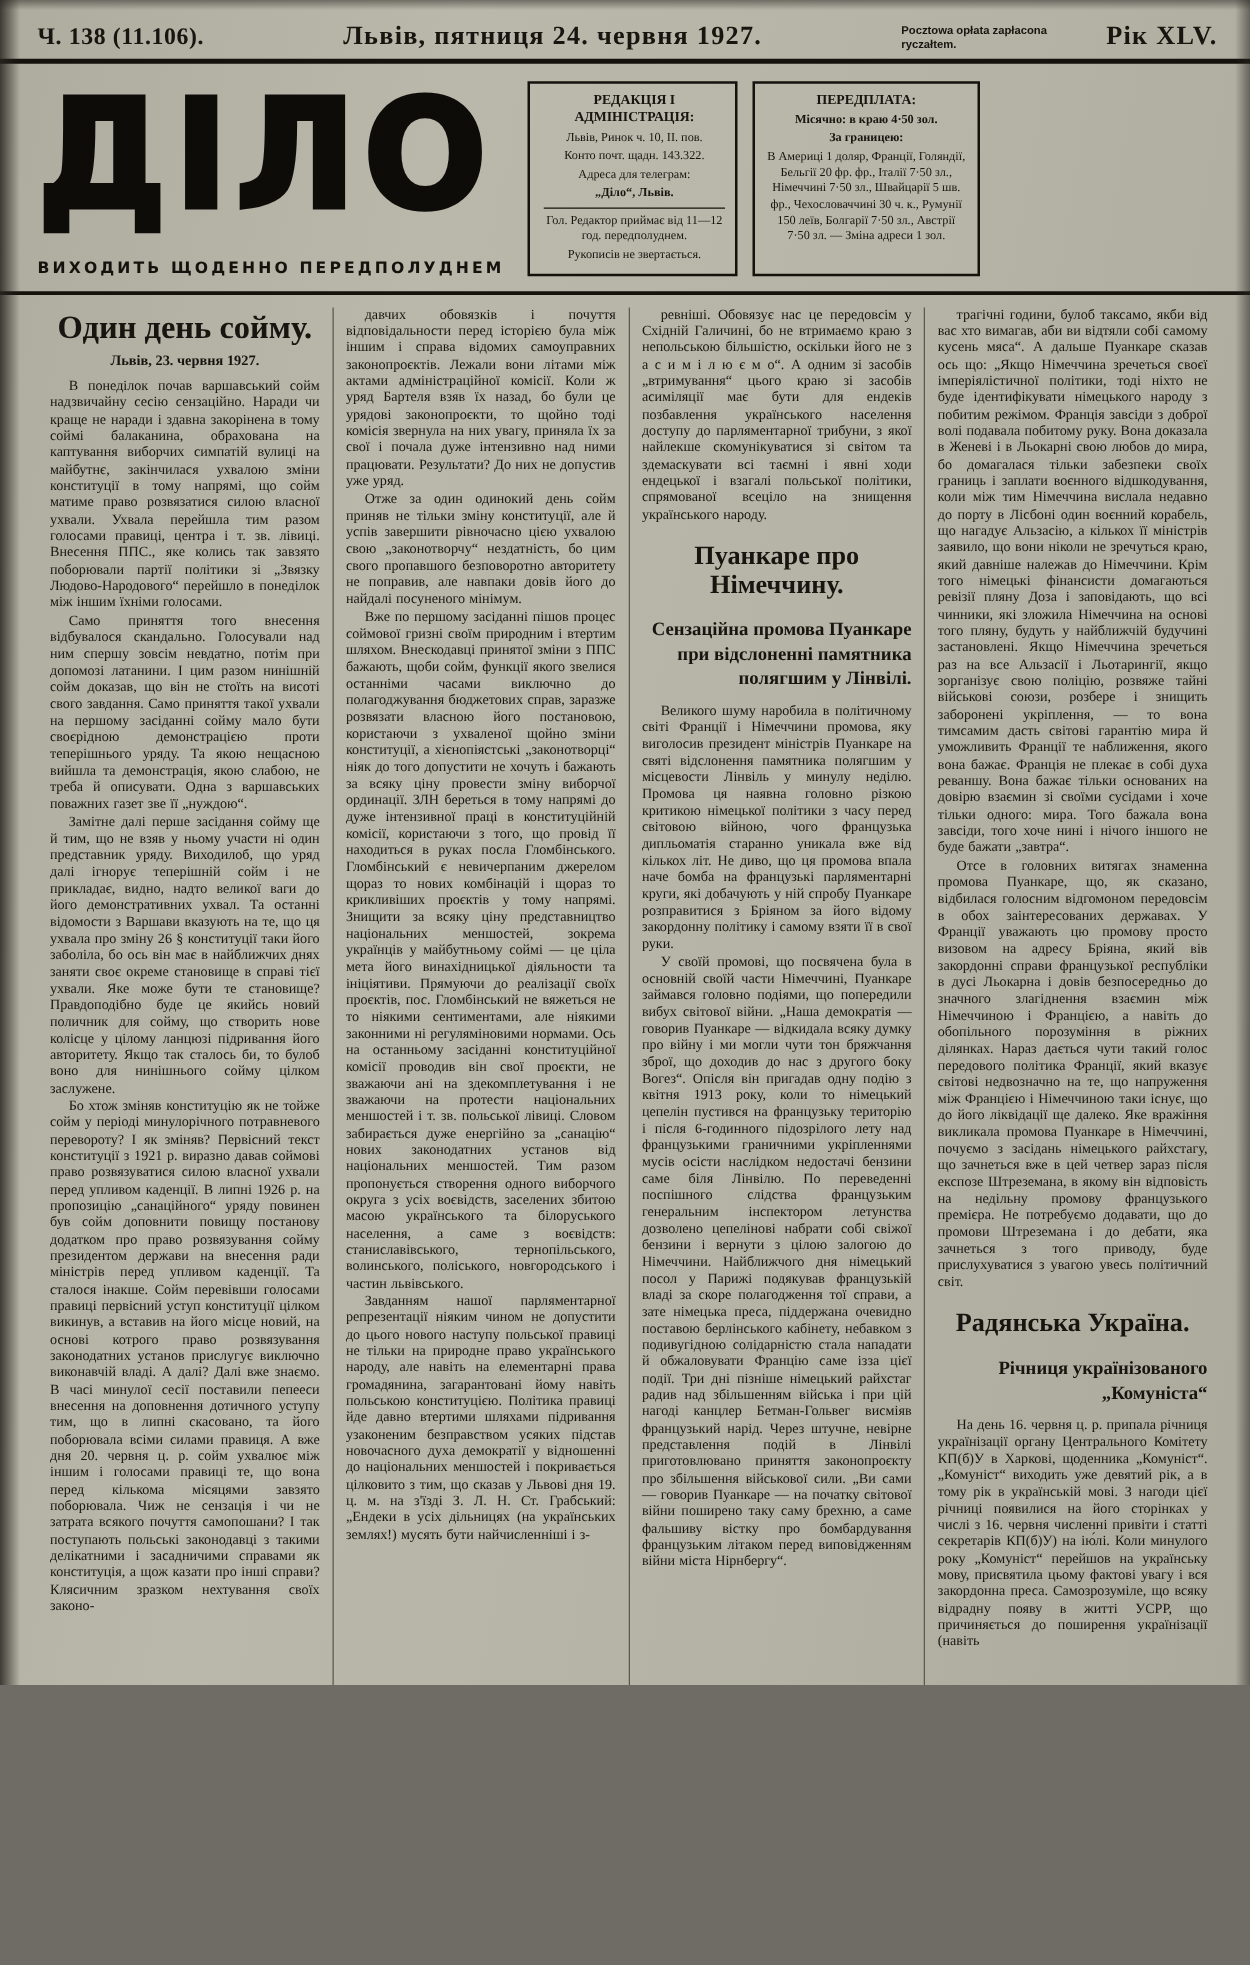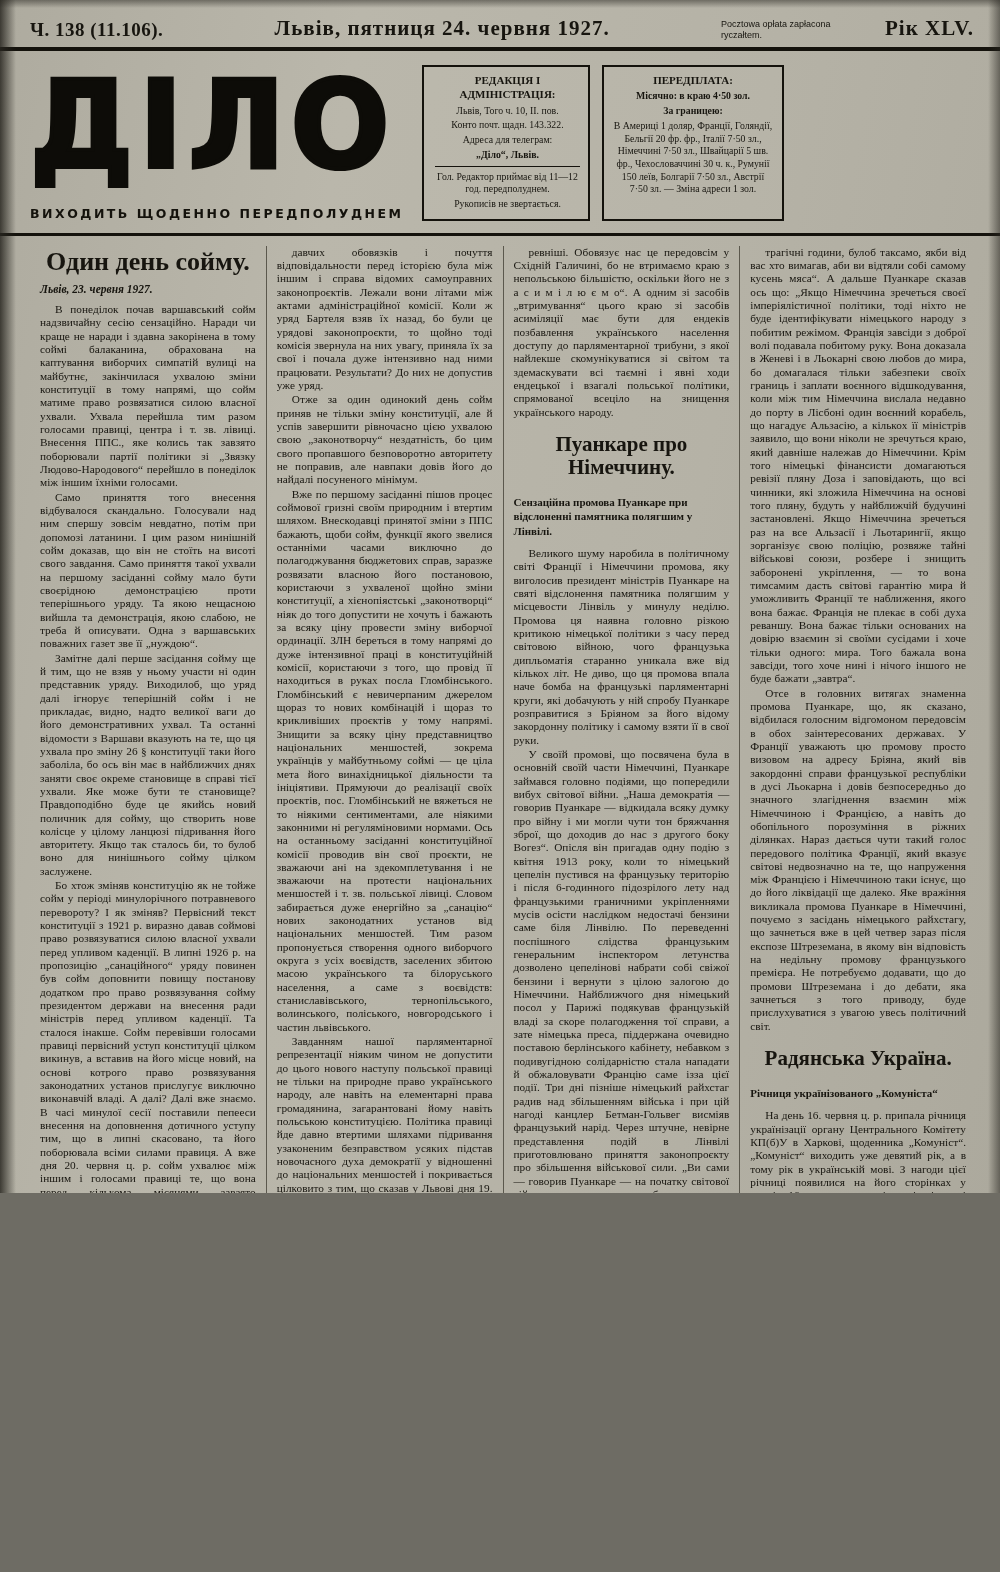--- a/index.html
+++ b/index.html
@@ -1,36 +1,36 @@
 <!DOCTYPE html>
 <html><head>
 <meta charset="utf-8">
 <style>
   html,body { margin:0; padding:0; background:#6e6c64; }
   .page {
-    position:relative; width:1000px; height:1193px; overflow:hidden;
+    position:relative; width:1000px; height:1348px; overflow:hidden;
     box-sizing:border-box;
     background:linear-gradient(100deg,#aeab9f 0%,#bab7ab 30%,#b5b2a6 65%,#aca99d 100%);
     color:#17150f;
     font-family:"Liberation Serif","DejaVu Serif",serif;
   }
   .scan-edge-l { position:absolute; left:0; top:0; bottom:0; width:16px;
     background:linear-gradient(90deg,rgba(40,38,32,.85),rgba(40,38,32,0)); pointer-events:none; z-index:5;}
   .scan-edge-r { position:absolute; right:0; top:0; bottom:0; width:12px;
     background:linear-gradient(270deg,rgba(40,38,32,.55),rgba(40,38,32,0)); pointer-events:none; z-index:5;}
   .scan-edge-t { position:absolute; left:0; right:0; top:0; height:8px;
     background:linear-gradient(180deg,rgba(40,38,32,.5),rgba(40,38,32,0)); pointer-events:none; z-index:5;}
 
   
   .topbar { display:flex; justify-content:space-between; align-items:flex-end;
     padding:16px 26px 6px 30px; border-bottom:4px solid #14120c; }
   .issue-no { font-size:19px; font-weight:bold; letter-spacing:.5px; }
   .topbar-date { font-size:21px; font-weight:bold; letter-spacing:1px; }
   .topbar-right { display:flex; align-items:flex-end; gap:14px; }
-  .postal-note { font-size:9px; font-weight:normal; max-width:150px; line-height:1.25;
+  .postal-note { font-size:9px; font-weight:bold; max-width:150px; line-height:1.25;
     font-family:"Liberation Sans",sans-serif; }
   .year-vol { font-size:21px; font-weight:bold; letter-spacing:1px; }
 
   
   .masthead-row { display:flex; gap:12px; padding:14px 24px 12px 30px;
     border-bottom:3px solid #14120c; align-items:stretch; }
   .brand { width:380px; flex:0 0 380px; display:flex; flex-direction:column; justify-content:space-between; }
   .brand-title {
     font-family:"DejaVu Sans","Liberation Sans",sans-serif; font-weight:900;
     font-size:116px; line-height:1.0; letter-spacing:6px; color:#0d0c08;
@@ -55,23 +55,23 @@
   .ads-price-label { text-align:center; font-weight:bold; font-size:12px; letter-spacing:.5px; margin-top:4px; }
   .ads-price-value { text-align:center; font-weight:bold; font-size:24px; margin-top:4px; letter-spacing:1px; }
 
   
   .body-cols { display:flex; padding:10px 24px 0 30px; align-items:stretch; height:1316px; overflow:hidden; }
   .col { flex:1 1 0; padding:0 10px; overflow:hidden; }
   .col + .col { border-left:1px solid #5b584d; }
   .col p { margin:0 0 1px; text-indent:15px; text-align:justify;
     font-size:11.3px; line-height:1.18; word-spacing:.5px; }
   .art-title-1 { text-align:center; font-weight:bold; font-size:26px; line-height:1.05; margin:2px 0 8px; }
-  .art-dateline { text-align:left; font-style:italic; font-weight:bold; font-size:11.5px; margin:0 0 8px; }
+  .art-dateline { text-align:center; font-weight:bold; font-size:11.5px; margin:0 0 8px; }
   .art-title-2 { text-align:center; font-weight:bold; font-size:21px; line-height:1.1; margin:14px 0 8px; }
-  .art-subtitle { text-align:left; font-weight:bold; font-size:11px; line-height:1.3; margin:16px 0 9px; }
+  .art-subtitle { text-align:right; font-weight:bold; font-size:15px; line-height:1.3; margin:16px 0 9px; }
 </style>
 </head>
 <body>
 
 <div class="page">
   <div class="scan-edge-l"></div>
   <div class="scan-edge-r"></div>
   <div class="scan-edge-t"></div>
 
   <div class="topbar">
@@ -84,21 +84,21 @@
   </div>
 
   <div class="masthead-row">
     <div class="brand">
       <div class="brand-title">ДІЛО</div>
       <div class="brand-tagline">ВИХОДИТЬ ЩОДЕННО ПЕРЕДПОЛУДНЕМ</div>
     </div>
 
     <div class="infobox box-editorial">
       <div class="bx-title">РЕДАКЦІЯ І АДМІНІСТРАЦІЯ:</div>
-      <div class="bx-line">Львів, Того ч. 10, II. пов.</div>
+      <div class="bx-line">Львів, Ринок ч. 10, II. пов.</div>
       <div class="bx-line">Конто почт. щадн. 143.322.</div>
       <div class="bx-line">Адреса для телеграм:</div>
       <div class="bx-line" style="font-weight:bold">„Діло“, Львів.</div>
       <div class="bx-sep"></div>
       <div class="bx-line bx-just">Гол. Редактор приймає від 11—12 год. передполуднем.</div>
       <div class="bx-line">Рукописів не звертається.</div>
     </div>
 
     <div class="infobox box-subscr">
       <div class="bx-title">ПЕРЕДПЛАТА:</div>

